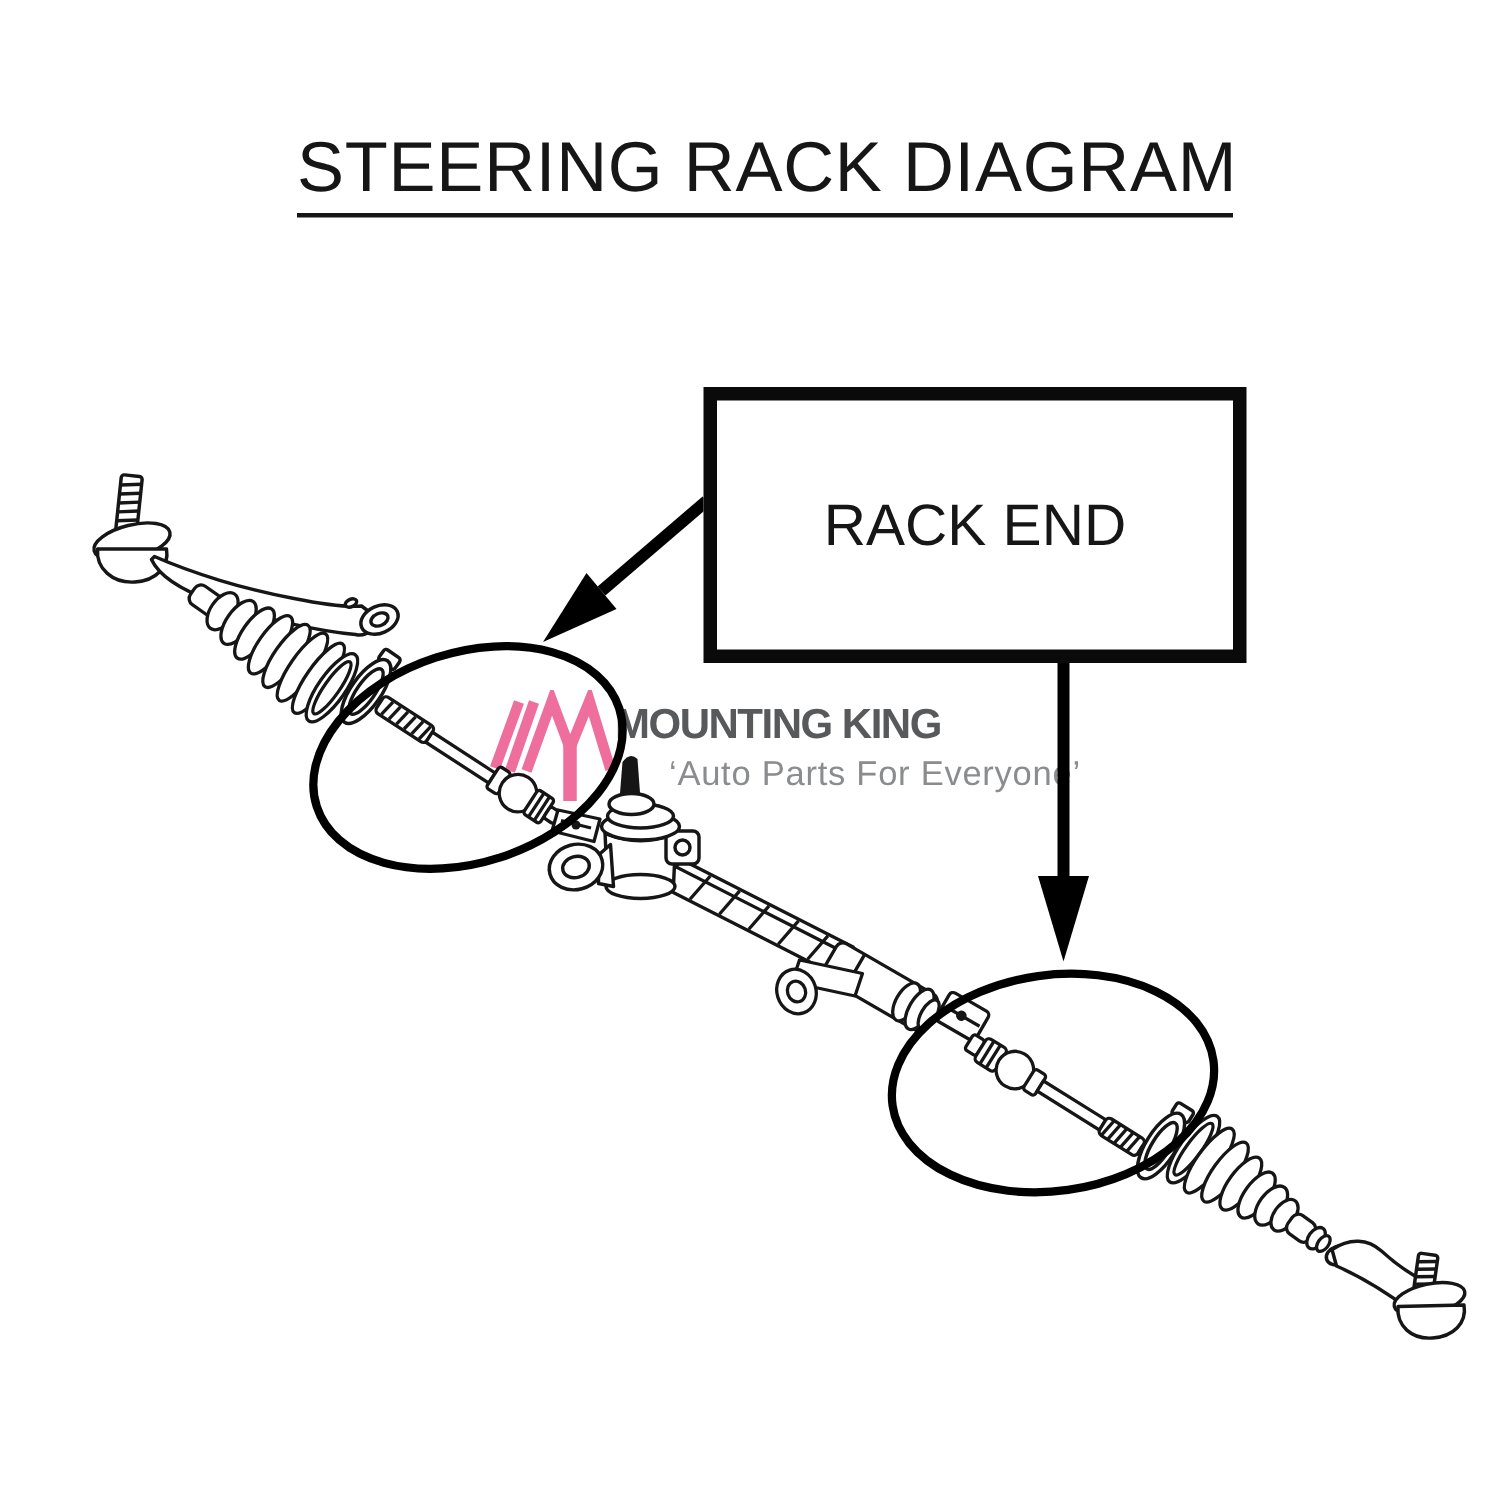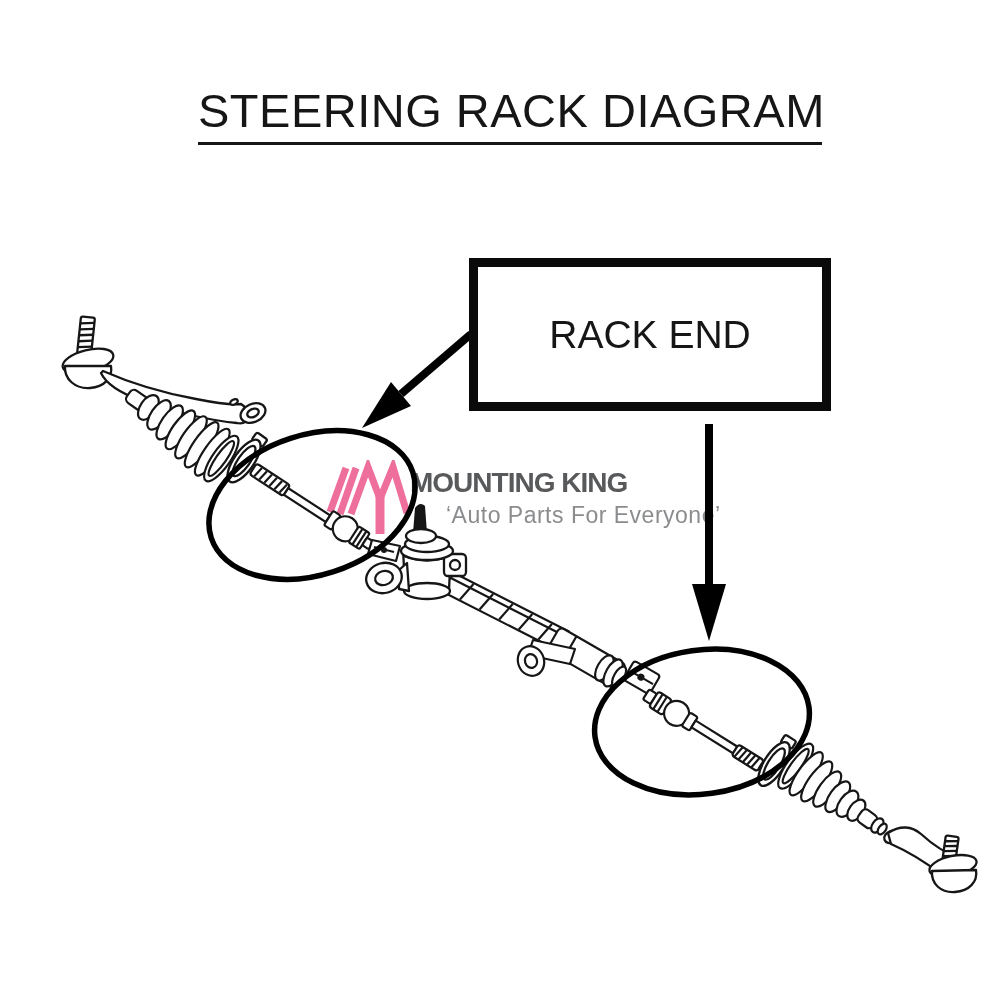--- a/index.html
+++ b/index.html
@@ -12,21 +12,21 @@
   .title-wrap{
     left:198px;top:86px;width:624px;text-align:right;
     border-bottom:3px solid #161616;padding-bottom:7px;z-index:4;
   }
   .title-text{
     font-size:47px;line-height:1.05;color:#161616;letter-spacing:0.5px;
     white-space:nowrap;font-weight:400;
   }
   
   .callout{
-    left:469px;top:258px;width:362px;height:153px;box-sizing:border-box;
+    left:469px;top:258px;width:362px;height:184px;box-sizing:border-box;
     border:9px solid #0a0a0a;background:#ffffff;z-index:4;
     display:flex;flex-direction:column;align-items:center;justify-content:center;gap:11px;
   }
   .callout-line{font-size:39px;line-height:1;color:#161616;white-space:nowrap;}
   
   .logo-mark{left:326px;top:460px;width:86px;height:80px;z-index:1;}
   .logo-name{
     left:410px;top:468px;z-index:1;font-size:28px;font-weight:700;
     color:#58595b;letter-spacing:-1px;white-space:nowrap;line-height:1.1;
   }

